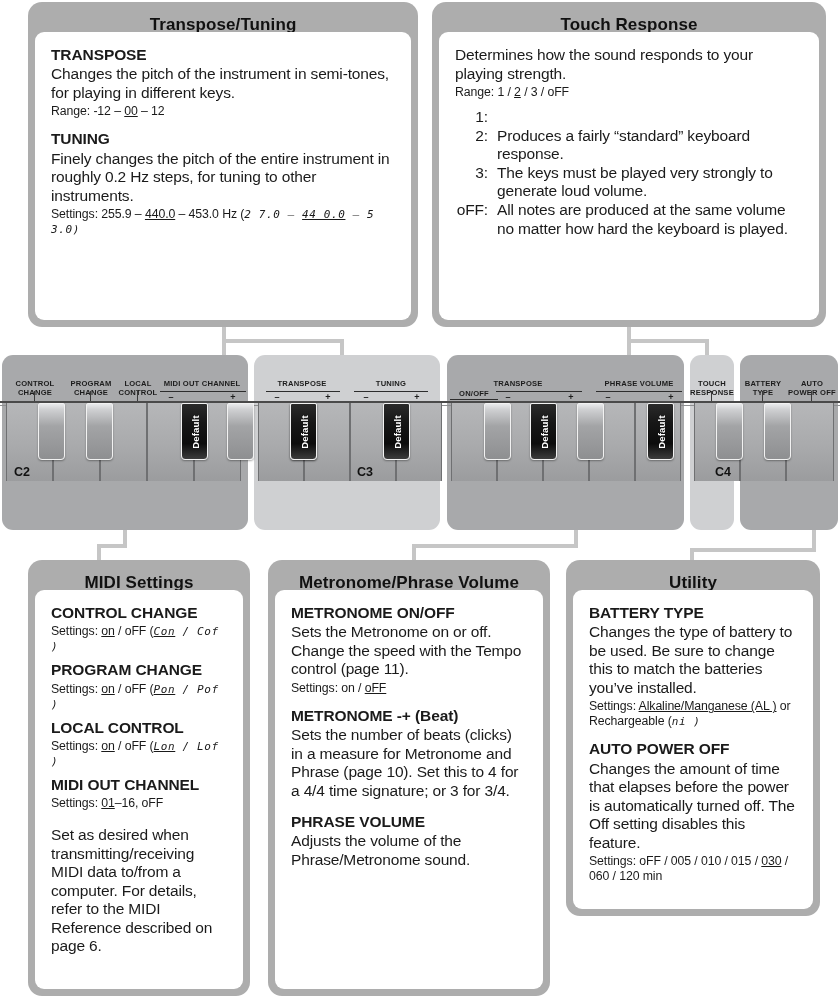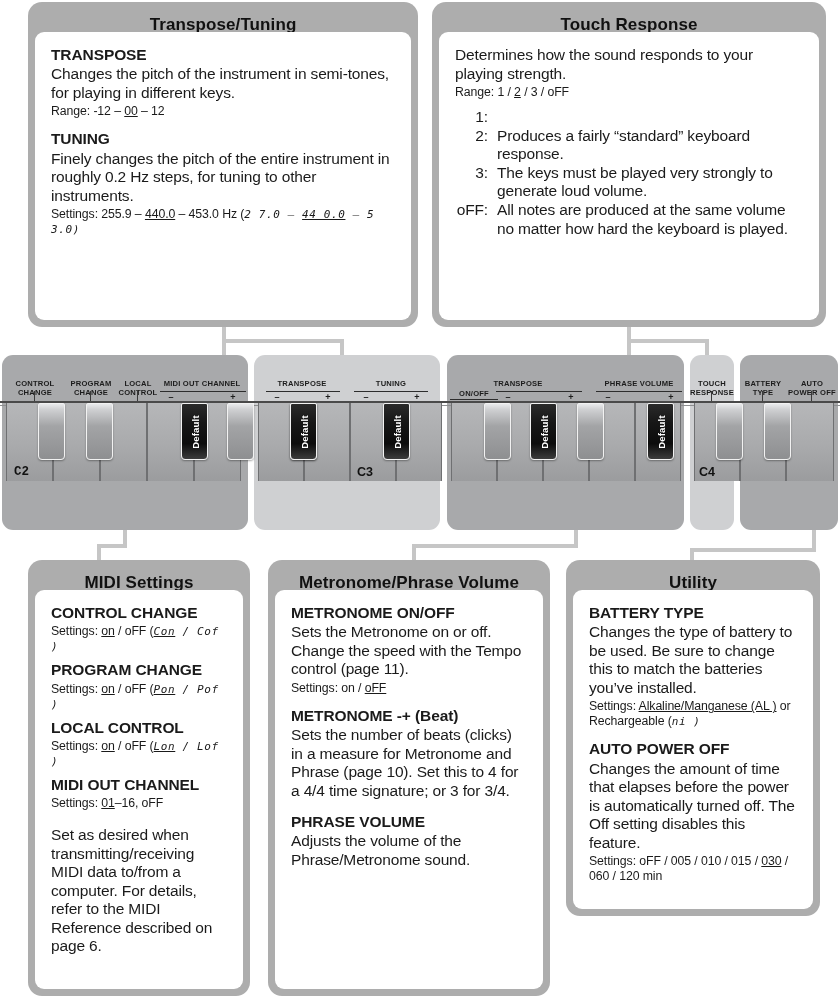--- a/index.html
+++ b/index.html
@@ -276,23 +276,23 @@
       <div class="bkey dark" style="left:383px;width:27px;">
         <span class="dflt">Default</span>
       </div>
       <div class="bkey dark" style="left:530px;width:27px;">
         <span class="dflt">Default</span>
       </div>
       <div class="bkey dark" style="left:647px;width:27px;">
         <span class="dflt">Default</span>
       </div>
 
-      <div class="cnote" style="left:14px;top:62px;font-family:Liberation Mono, monospace;">C2</div>
+      <div class="cnote" style="left:14px;top:62px;">C2</div>
       <div class="cnote" style="left:357px;top:62px;">C3</div>
-      <div class="cnote" style="left:699px;top:62px;text-align:center;">C4</div>
+      <div class="cnote" style="left:715px;top:62px;text-align:center;">C4</div>
     </div>
   </div>
 
   <div class="conn" style="left:123px;top:530px;width:4px;height:18px;"></div>
   <div class="conn" style="left:97px;top:544px;width:30px;height:4px;"></div>
   <div class="conn" style="left:97px;top:544px;width:4px;height:18px;"></div>
 
   <div class="conn" style="left:574px;top:530px;width:4px;height:18px;"></div>
   <div class="conn" style="left:412px;top:544px;width:166px;height:4px;"></div>
   <div class="conn" style="left:412px;top:544px;width:4px;height:18px;"></div>

